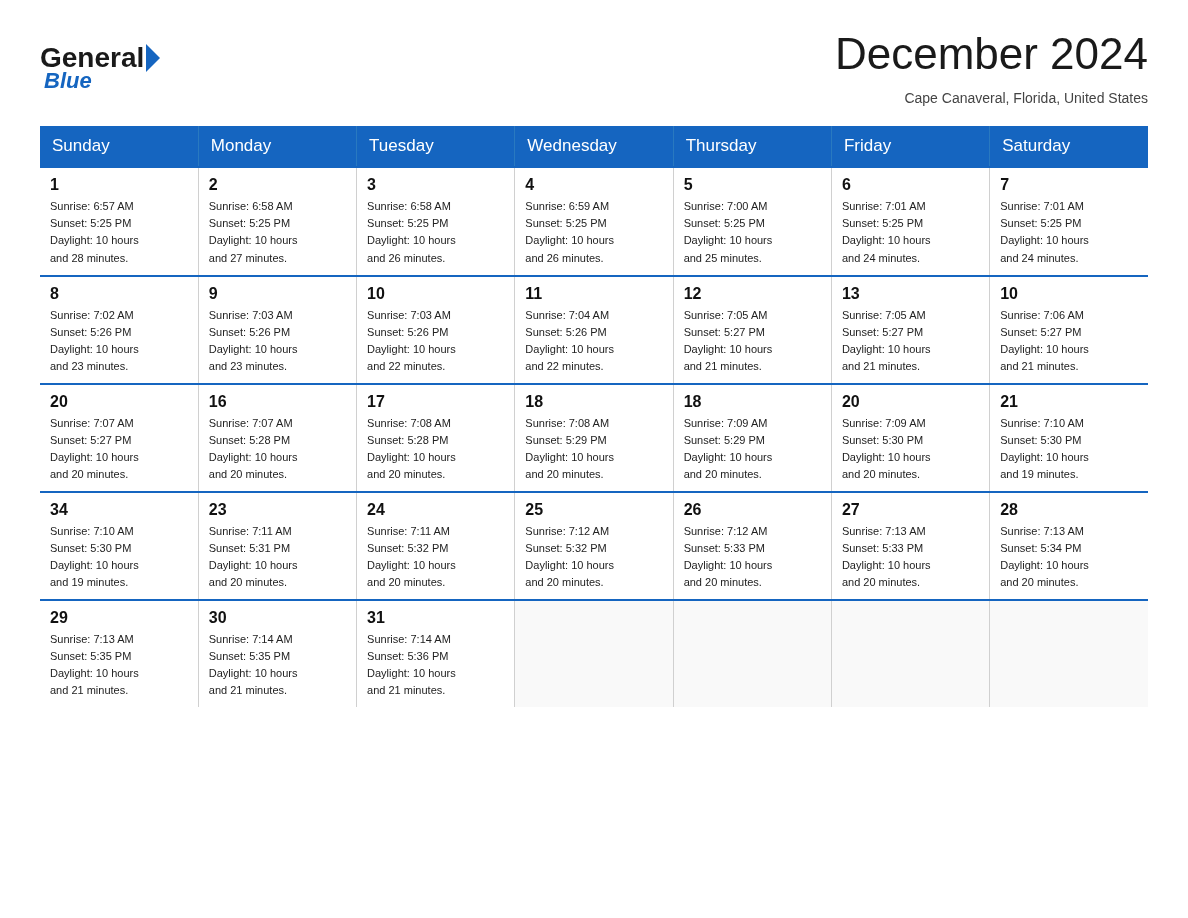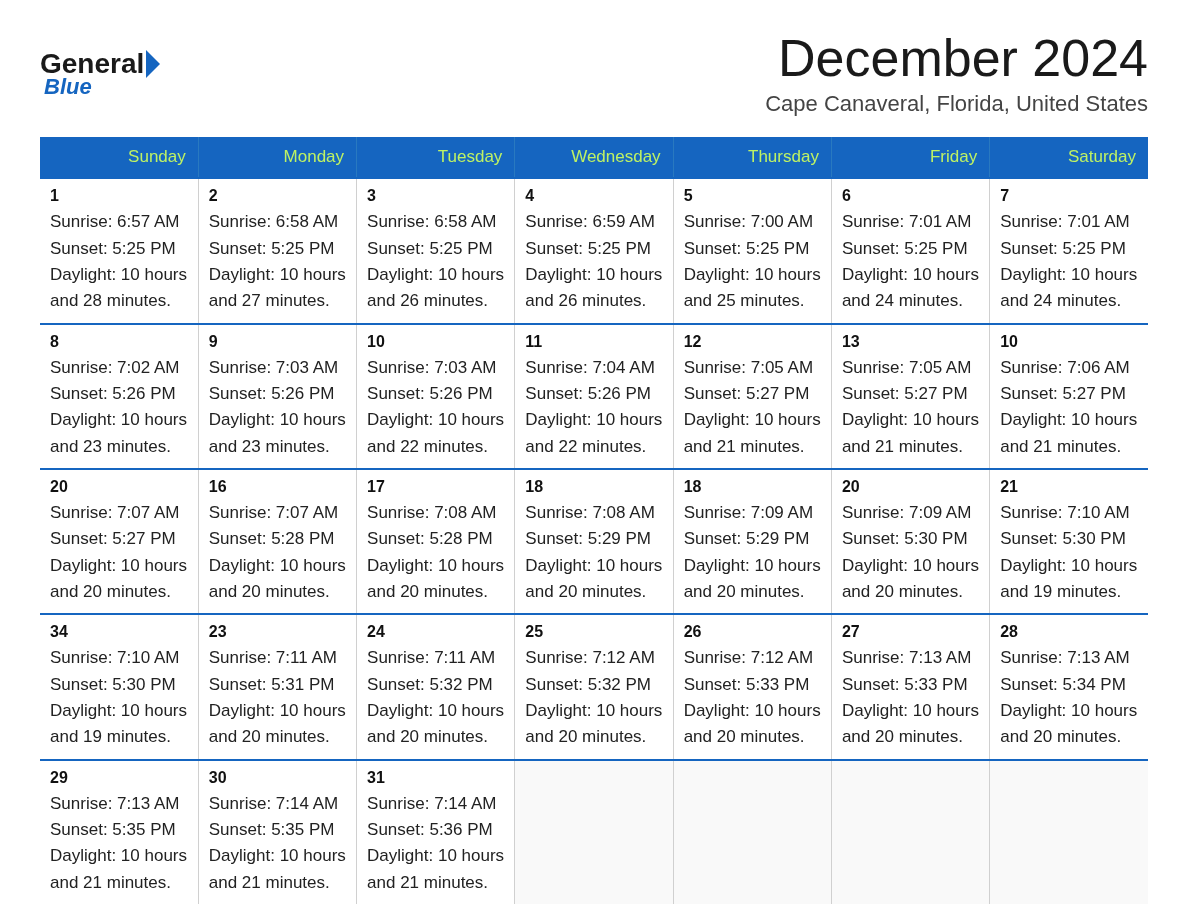--- a/index.html
+++ b/index.html
@@ -45,40 +45,40 @@
       font-size: 22px;
       font-weight: bold;
       margin-left: 4px;
       margin-top: -6px;
       font-style: italic;
     }
     .title-block {
       text-align: right;
     }
     .main-title {
-      font-size: 52px;
+      font-size: 44px;
       font-weight: normal;
       color: #1a1a1a;
       line-height: 1.1;
     }
     .subtitle {
-      font-size: 22px;
+      font-size: 14px;
       color: #444;
-      margin-top: 4px;
+      margin-top: 12px;
     }
     table {
       width: 100%;
       border-collapse: collapse;
       table-layout: fixed;
     }
     thead tr th {
       background-color: #1565c0;
-      color: #bef264;
+      color: #ffffff;
       padding: 10px 12px;
-      text-align: right;
+      text-align: left;
       font-size: 17px;
       font-weight: normal;
       border-right: 1px solid #2979c0;
     }
     thead tr th:last-child {
       border-right: none;
       margin-top: 6px;
     }
     tbody tr {
       border-top: 2px solid #1565c0;
@@ -94,21 +94,21 @@
     tbody tr td:last-child {
       border-right: none;
     }
     .day-number {
       font-size: 16px;
       font-weight: bold;
       margin-bottom: 4px;
       color: #111;
     }
     .day-info {
-      font-size: 17px;
+      font-size: 11px;
       line-height: 1.55;
       color: #222;
     }
     .empty-cell {
       background: #f9f9f9;
     }
   </style>
 </head>
 <body>
 

